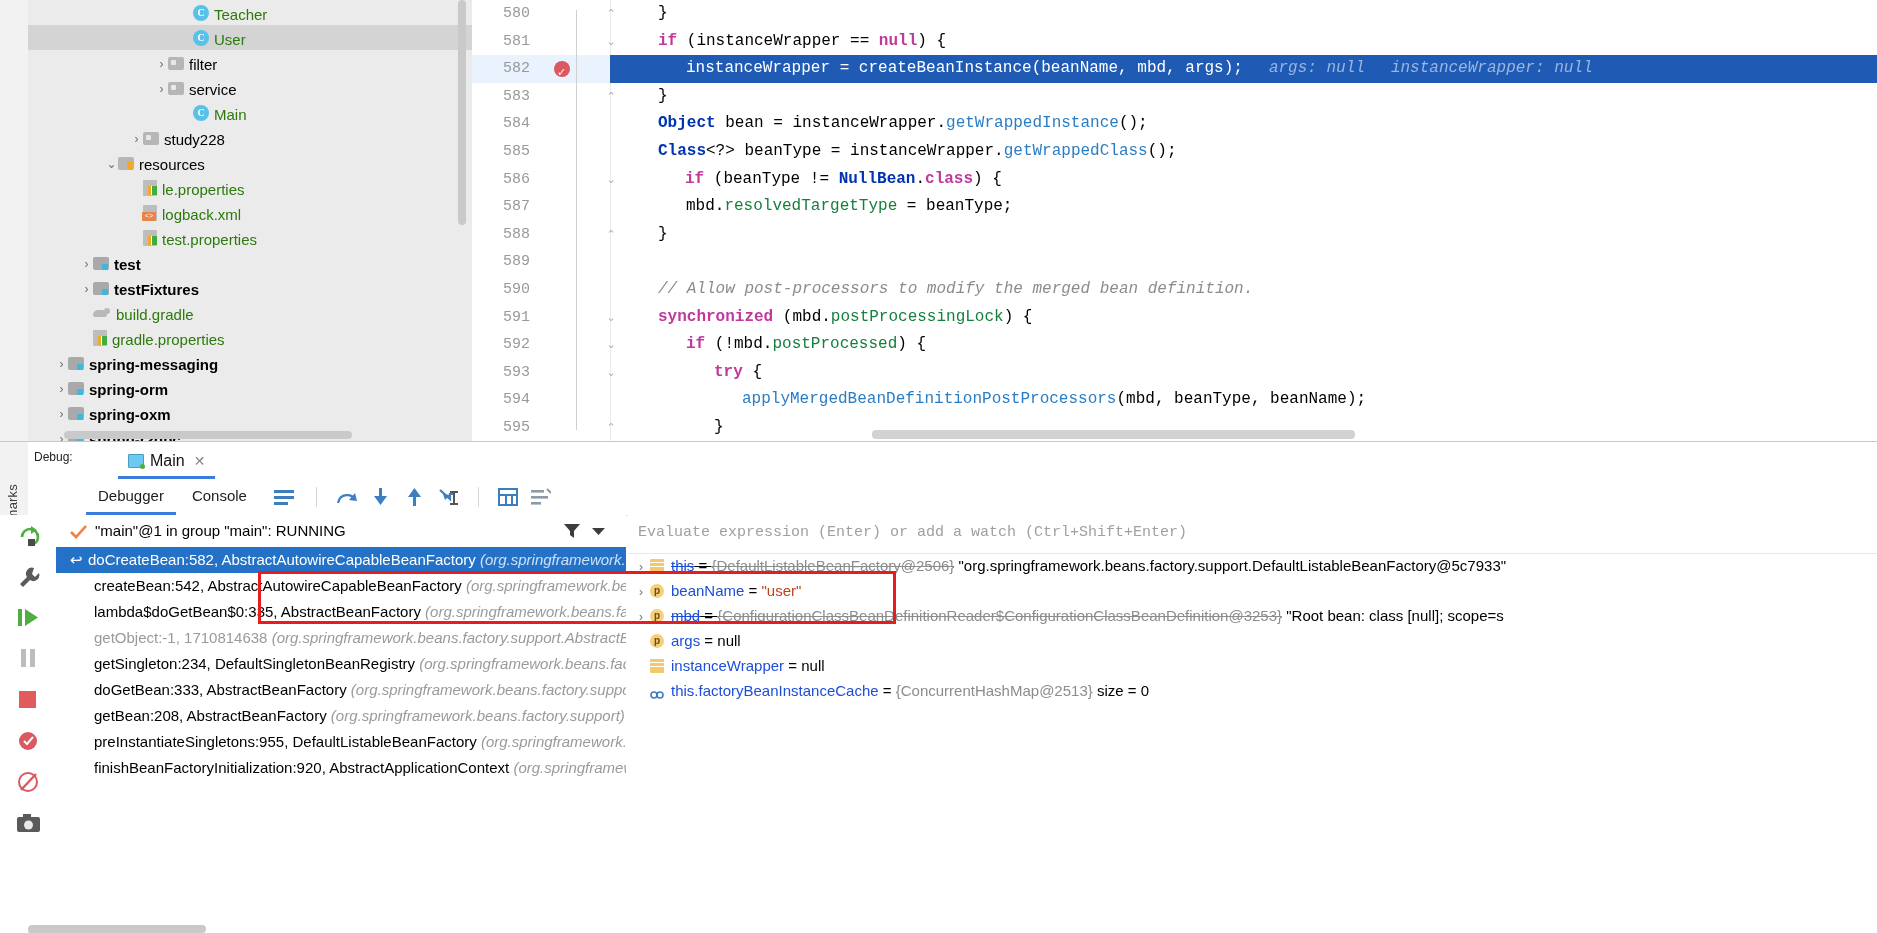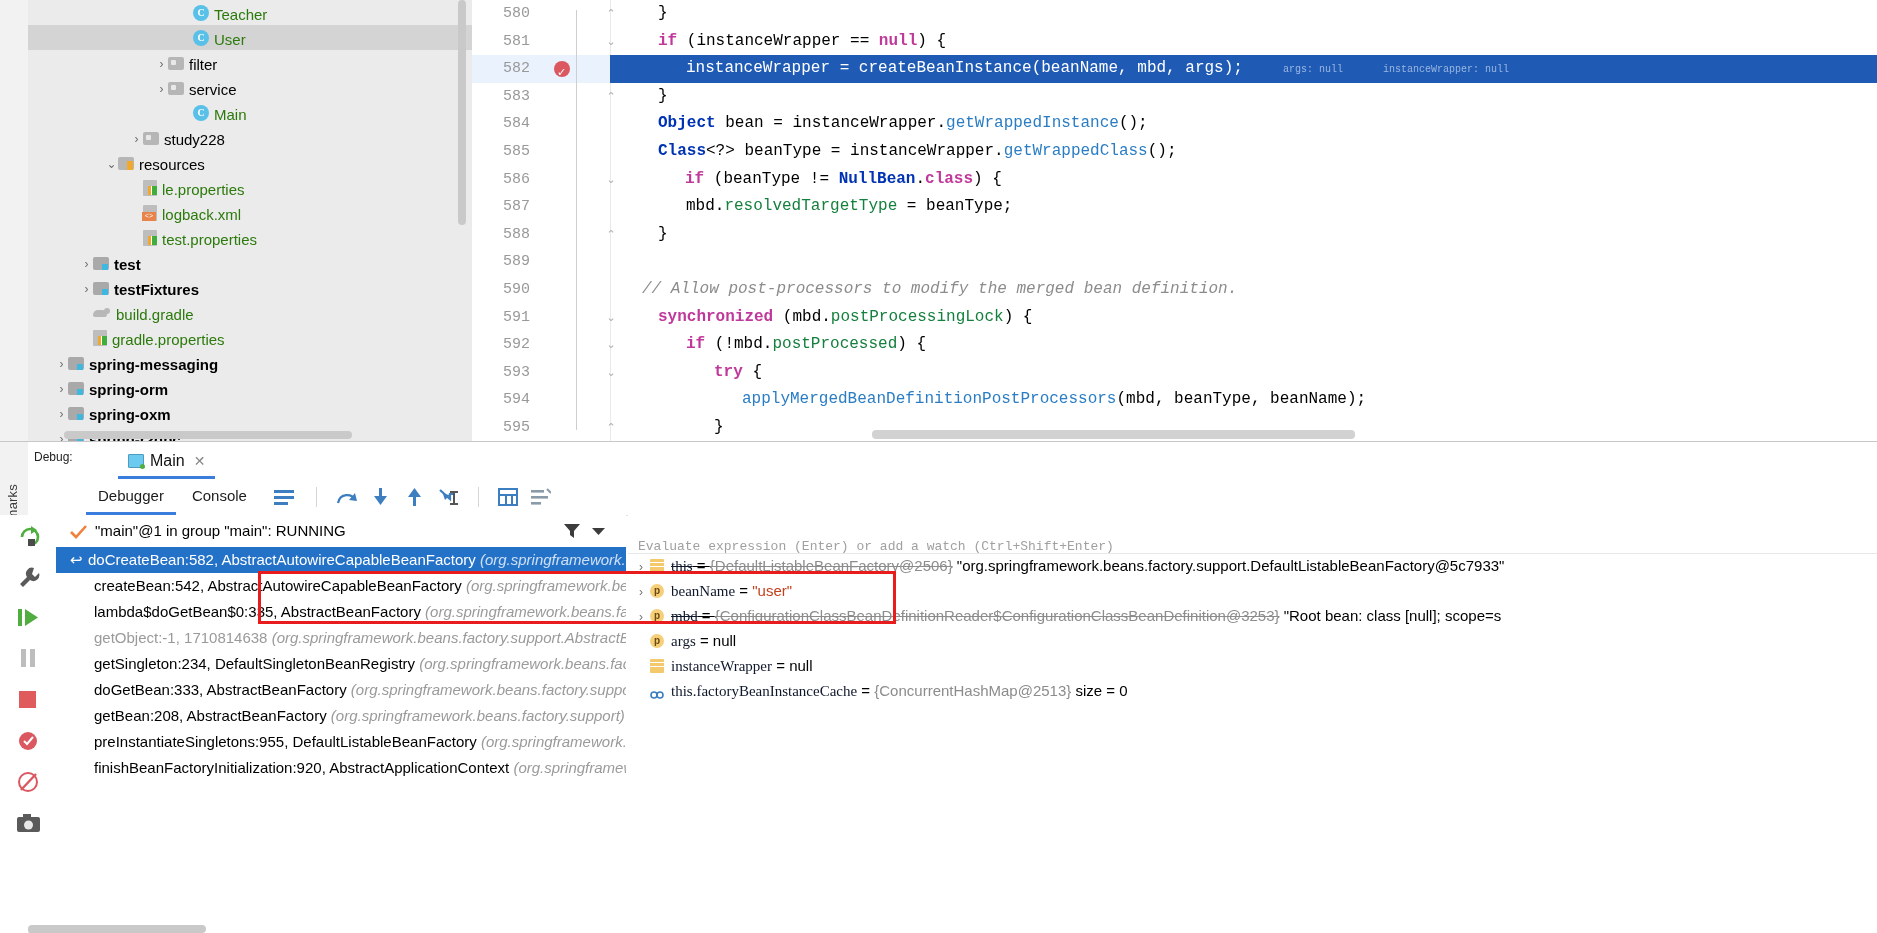--- a/index.html
+++ b/index.html
@@ -79,21 +79,21 @@
   .code-line{position:relative;height:27.6px;line-height:27.6px;white-space:nowrap;
     font-family:"Liberation Mono",monospace;font-size:16px;color:#000;padding-left:48px;}
   .k{color:#c0399a;font-weight:bold;}
   .kk{color:#0033b3;font-weight:bold;}
   .meth{color:#2a7dc4;}
   .fld{color:#15803d;}
   .cmt{color:#8c8c8c;font-style:italic;}
   .sel-row{background:#1f5bb5;}
   .sel-row .code-line{color:#ffffff;}
   .sel-row .code-line .k,.sel-row .code-line .meth,.sel-row .code-line .fld{color:#ffffff;}
-  .hint{color:#9ab6e0;margin-left:40px;font-size:10px;}
+  .hint{color:#9ab6e0;font-style:italic;margin-left:26px;font-size:16px;}
   .gutter-hl{background:#eaf2fd;}
   .bp{position:absolute;left:82px;top:6px;width:16px;height:16px;border-radius:50%;background:#db5860;}
   .bp:after{content:"✓";position:absolute;left:3px;top:-2px;color:#fff;font-size:11px;}
   .ed-vline{position:absolute;left:104px;top:10px;width:1px;height:420px;background:#cfcfcf;}
   .ed-hscroll{position:absolute;left:400px;bottom:2px;width:483px;height:9px;background:#d2d2d2;border-radius:4px;}
 
   
   .debug{position:absolute;left:0;top:441px;width:1877px;height:492px;background:#ffffff;border-top:1px solid #c8c8c8;}
 
   .dbg-stripe{position:absolute;left:0;top:0;width:28px;height:492px;background:#f2f2f2;border-right:1px solid #e0e0e0;}
@@ -126,29 +126,29 @@
   .frow.sel{background:#2472c8;color:#fff;padding-left:14px;}
   .frow .it{font-style:italic;color:#9a9a9a;}
   .frow.sel .it{color:#cfe0f5;}
   .frow.dim{color:#9a9a9a;}
   .frow.dim .it{color:#9a9a9a;}
   .retarrow{display:inline-block;width:18px;color:#fff;}
   .fr-hscroll{position:absolute;left:0;bottom:1px;width:150px;height:8px;background:#c9c9c9;border-radius:4px;}
 
   .vars{position:absolute;left:628px;top:73px;width:1249px;height:419px;background:#fff;}
   .eval-bar{position:absolute;left:0;top:0;width:1249px;height:38px;border-bottom:1px solid #e8e8e8;background:#fff;}
-  .eval-input{position:absolute;left:10px;top:24px;font-family:"Liberation Mono",monospace;
-    font-size:13px;color:#a0a0a0;}
+  .eval-input{position:absolute;left:10px;top:9px;font-family:"Liberation Mono",monospace;
+    font-size:15px;color:#a0a0a0;}
   .vrow{height:25px;line-height:25px;white-space:nowrap;font-size:15px;padding-left:4px;}
   .vchev{display:inline-block;width:18px;color:#737373;font-size:12px;text-align:center;vertical-align:middle;}
   .v-ic{display:inline-block;width:14px;height:14px;vertical-align:middle;margin-right:7px;position:relative;top:-1px;}
   .ic-obj{background:linear-gradient(#f3c96b 0 3px,#fff 3px 4px,#f3c96b 4px 7px,#fff 7px 8px,#f3c96b 8px 14px);border-radius:1px;}
   .ic-p{background:#f5cf7a;border-radius:50%;color:#6b4b10;font-size:10px;line-height:14px;text-align:center;font-weight:bold;}
   .ic-link{background:transparent;}
-  .vname{color:#0f172a;font-family:Liberation Serif, serif;}
+  .vname{color:#1d4ed8;}
   .veq{color:#000;}
   .vval-gray{color:#8c8c8c;}
   .vval-str{color:#c4401c;}
   .vval-black{color:#000;}
   .strike .vname,.strike .veq,.strike .vval-gray{text-decoration:line-through;}
   .redbox{position:absolute;left:258px;top:571px;width:632px;height:47px;border:3px solid #e81c1c;}
 
   .bot-scroll{position:absolute;left:28px;bottom:0;width:600px;height:9px;}
   .bot-scroll div{position:absolute;left:0;top:0;width:160px;height:9px;background:#c9c9c9;border-radius:4px;}
 </style>
@@ -278,21 +278,21 @@
           <div class="ed-line">
             <div class="code-line" style="padding-left:76px"><span>mbd.</span><span class="fld">resolvedTargetType</span><span> = beanType;</span></div>
           </div>
           <div class="ed-line">
             <div class="code-line" style="padding-left:48px"><span>}</span></div>
           </div>
           <div class="ed-line">
             <div class="code-line" style="padding-left:48px"><span></span></div>
           </div>
           <div class="ed-line">
-            <div class="code-line" style="padding-left:32px"><span class="cmt">// Allow post-processors to modify the merged bean definition.</span></div>
+            <div class="code-line" style="padding-left:48px"><span class="cmt">// Allow post-processors to modify the merged bean definition.</span></div>
           </div>
           <div class="ed-line">
             <div class="code-line" style="padding-left:48px"><span class="k">synchronized</span><span> (mbd.</span><span class="fld">postProcessingLock</span><span>) {</span></div>
           </div>
           <div class="ed-line">
             <div class="code-line" style="padding-left:76px"><span class="k">if</span><span> (!mbd.</span><span class="fld">postProcessed</span><span>) {</span></div>
           </div>
           <div class="ed-line">
             <div class="code-line" style="padding-left:104px"><span class="k">try</span><span> {</span></div>
           </div>

